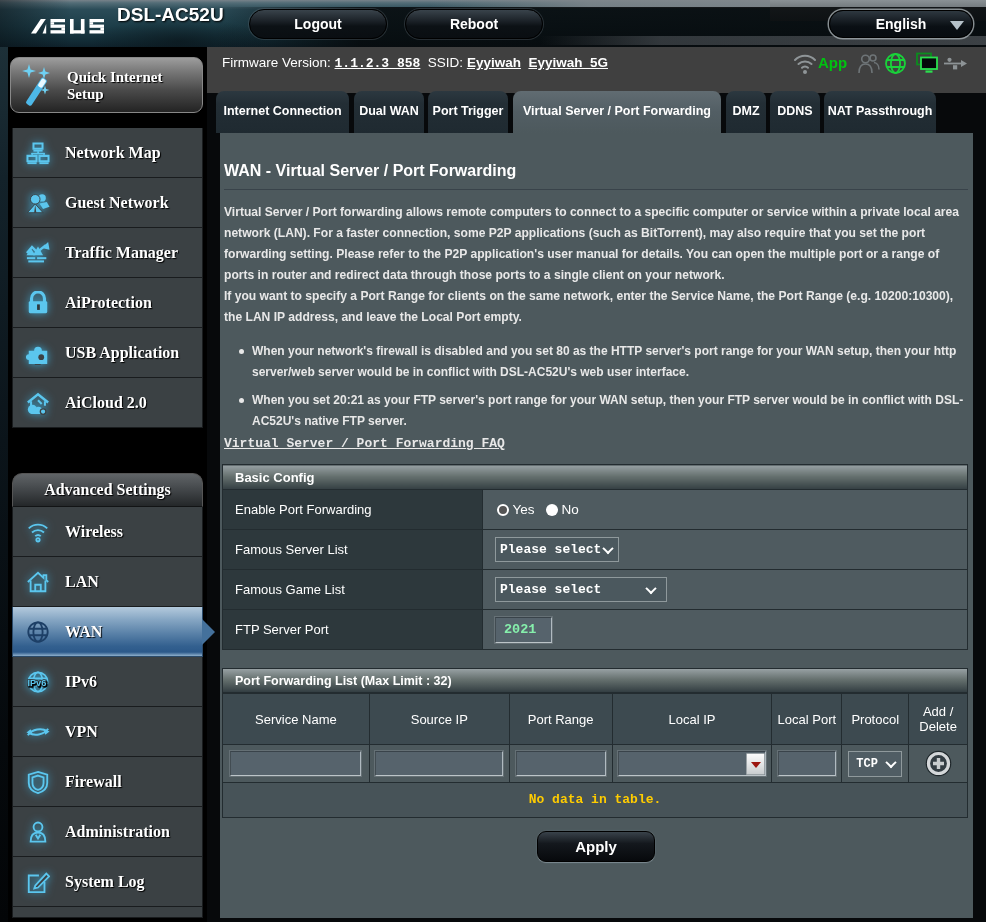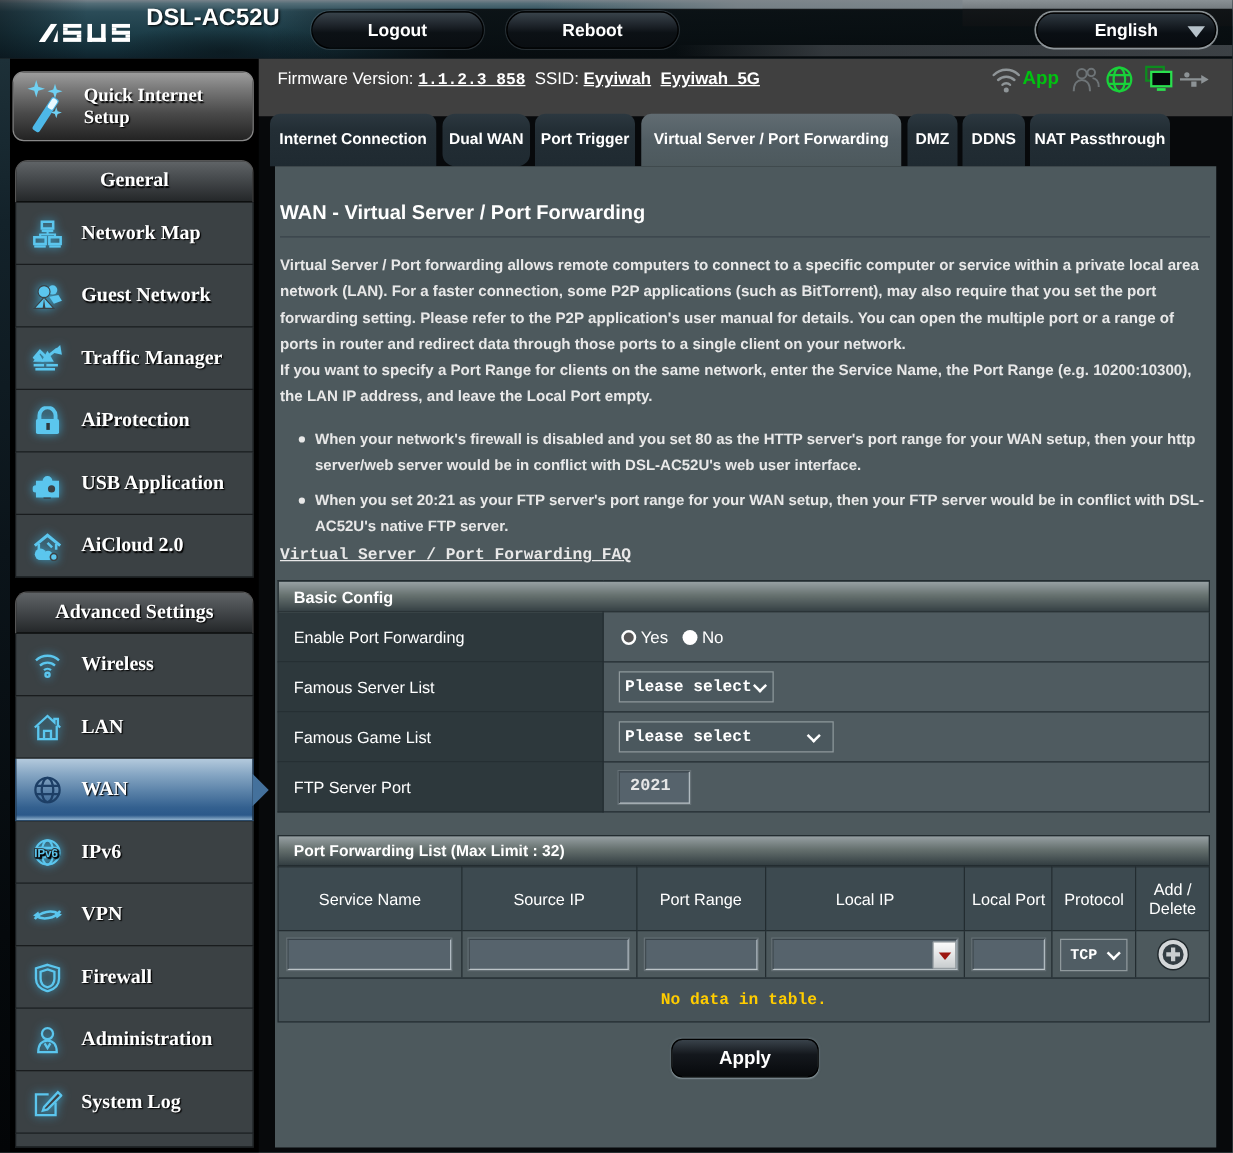--- a/index.html
+++ b/index.html
@@ -80,21 +80,21 @@
 .vcell { background:#4f5b60; color:#fff; font-size:13.5px; padding-left:14px; }
 
 
 .radio { display:inline-block; width:12px; height:12px; border-radius:50%; vertical-align:-2px; }
 .radio.on { background:#555; border:2.5px solid #fff; }
 .radio.off { background:#fff; }
 .sel { display:inline-block; position:relative; text-align:left; background:#4b585e; border:1px solid #8f999c; height:25px;
   color:#fff; font-family:"Liberation Mono",monospace; font-weight:bold; font-size:13px; line-height:23px; padding-left:4px; }
 .sel .chev { position:absolute; right:5px; top:8px; width:9px; height:9px; }
 .sel .chev::before { content:""; position:absolute; left:0; top:0; width:6px; height:6px; border-right:2px solid #fff; border-bottom:2px solid #fff; transform:rotate(45deg) translate(-1px,-1px); }
-.inp { background:#56636c; border:1px solid; border-color:#39434a #b0bac0 #bcc4c8 #424c52; height:26px; color:#e5e5e5;
+.inp { background:#56636c; border:1px solid; border-color:#39434a #b0bac0 #bcc4c8 #424c52; height:26px; color:#86efac;
   font-family:"Liberation Mono",monospace; font-weight:bold; font-size:13.5px; line-height:24px; padding-left:8px;
   box-shadow:0 0 0 1px rgba(130,140,146,0.45); }
 
 
 .pfhead { position:absolute; left:2px; top:535px; width:746px; height:25px;
   background:linear-gradient(180deg,#97a0a3 0%,#66716f 45%,#333e42 100%);
   border:1px solid #232c30; color:#fff; font-weight:bold; font-size:12.5px; line-height:24px; padding-left:12px; }
 table.pf { position:absolute; left:2px; top:560px; width:746px; border-collapse:collapse; }
 table.pf td { border:1px solid #232c30; text-align:center; color:#fff; font-size:13px; font-weight:normal; }
 table.pf tr.hrow td { background:#3d4a50; height:51px; }
@@ -188,21 +188,21 @@
       <path d="M1 7.5 L21 7.5" fill="none" stroke="#8d9396" stroke-width="1.8"></path>
       <path d="M18 4 L24 7.5 L18 11 Z" fill="#8d9396"></path>
       <circle cx="6.5" cy="3.8" r="2.1" fill="#8d9396"></circle>
       <rect x="10" y="9.2" width="4.2" height="4.2" fill="#8d9396"></rect>
     </svg>
 </div>
 
 <div class="tabs">
   <div class="tab active" style="left:297px; width:208px; z-index:2;">Virtual Server / Port Forwarding</div>
   <div class="tab" style="left:0; width:133px;">Internet Connection</div>
-  <div class="tab" style="left:138px; width:70px;border-radius:10px;">Dual WAN</div>
+  <div class="tab" style="left:138px; width:70px;">Dual WAN</div>
   <div class="tab" style="left:212px; width:80px;">Port Trigger</div>
   <div class="tab" style="left:510px; width:40px;">DMZ</div>
   <div class="tab" style="left:554px; width:50px;">DDNS</div>
   <div class="tab" style="left:608px; width:112px;">NAT Passthrough</div>
 </div>
 
 <div class="gutter"></div>
 <div class="sidebar">
   <div class="qis">
     <svg style="position:absolute;left:6px;top:5px" width="48" height="48" viewBox="0 0 48 48">
@@ -212,21 +212,20 @@
           <path d="M28 27 m0 -4.5 l1.1 3.4 L32.5 27 l-3.4 1.1 L28 31.5 l-1.1 -3.4 L23.5 27 l3.4 -1.1 Z"></path>
         </g>
       <g transform="rotate(33 19 29)">
           <rect x="16" y="13" width="6.5" height="31" rx="2" fill="#4db8e8"></rect>
           <rect x="16.8" y="13.8" width="4.9" height="9" rx="1.5" fill="#e8f8ff"></rect>
         </g>
     </svg>
     <div class="txt">Quick Internet<br>Setup</div>
   </div>
   <div class="menu" style="top:81px;">
-    <div class="mhead">General</div>
     <div class="mitem">
         <svg class="ic" viewBox="0 0 26 26">
           <g fill="#5bc6ee">
             <path d="M7 1.5 h12 v8 h-12 Z M9.2 3.7 v3.6 h7.6 V3.7 Z" fill-rule="evenodd"></path>
             <rect x="8" y="9.5" width="10" height="2"></rect>
             <path d="M0.5 15 h12 v8 h-12 Z M2.7 17.2 v3.6 h7.6 v-3.6 Z" fill-rule="evenodd"></path>
             <rect x="1.5" y="23" width="10" height="2"></rect>
             <path d="M13.5 15 h12 v8 h-12 Z M15.7 17.2 v3.6 h7.6 v-3.6 Z" fill-rule="evenodd"></path>
             <rect x="14.5" y="23" width="10" height="2"></rect>
             <rect x="12.2" y="11" width="1.8" height="2.5"></rect>

